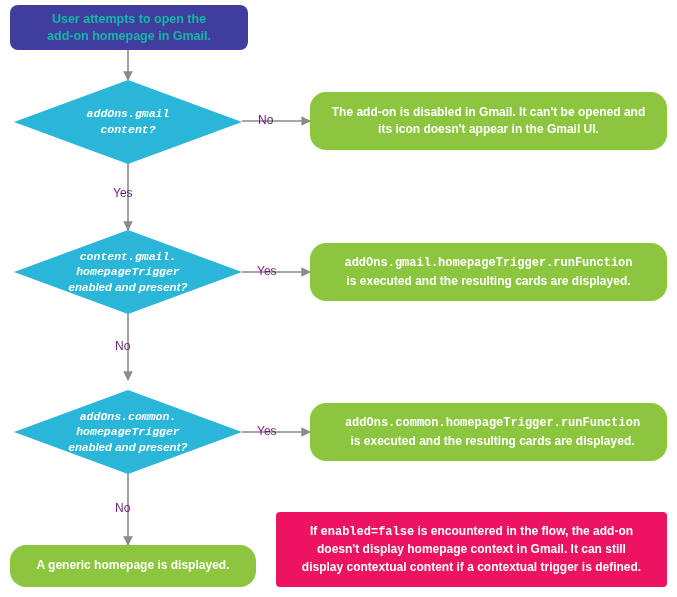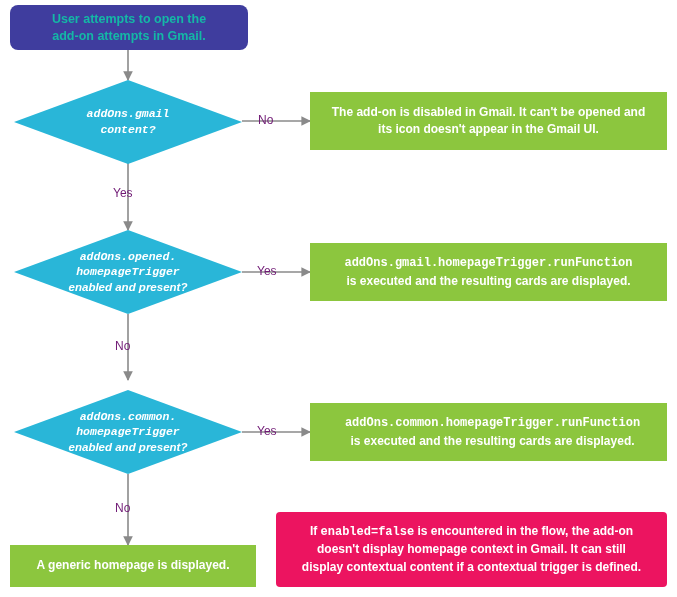--- a/index.html
+++ b/index.html
@@ -66,21 +66,21 @@
     font-family: "Liberation Mono", monospace;
     font-weight: bold;
     font-size: 11.5px;
   }
   .plain-bold {
     font-weight: bold;
   }
   
   .green-box {
     background: #8cc63e;
-    border-radius: 0;
+    border-radius: 16px;
     color: #ffffff;
     display: flex;
     align-items: center;
     justify-content: center;
     text-align: center;
     font-size: 12px;
     line-height: 1.45;
     padding: 8px 12px;
     font-weight: bold;
   }
@@ -140,21 +140,21 @@
     <line x1="128" y1="314" x2="128" y2="380" stroke="#8a8a8a" stroke-width="1.6" marker-end="url(#arrowhead)"></line>
 
     <line x1="242" y1="432" x2="310" y2="432" stroke="#8a8a8a" stroke-width="1.6" marker-end="url(#arrowhead)"></line>
 
     <line x1="128" y1="474" x2="128" y2="545" stroke="#8a8a8a" stroke-width="1.6" marker-end="url(#arrowhead)"></line>
   </svg>
 
   <div class="node start-box" style="left:10px; top:5px; width:238px; height:45px;">
     <div>
       <span>User attempts to open the</span><br>
-      <span>add-on attempts in Gmail.</span>
+      <span>add-on homepage in Gmail.</span>
     </div>
   </div>
 
   <div class="node diamond" style="left:14px; top:80px; width:228px; height:84px;">
     <div class="shape"></div>
     <div class="dlabel">
       <span class="mono">addOns.gmail</span><br>
       <span class="mono">content?</span>
     </div>
   </div>
@@ -164,21 +164,21 @@
   <div class="node green-box" style="left:310px; top:92px; width:357px; height:58px;">
     <div class="inner">
       <span>The add-on is disabled in Gmail. It can't be opened and</span><br>
       <span>its icon doesn't appear in the Gmail UI.</span>
     </div>
   </div>
 
   <div class="node diamond" style="left:14px; top:230px; width:228px; height:84px;">
     <div class="shape"></div>
     <div class="dlabel">
-      <span class="mono">addOns.opened.</span><br>
+      <span class="mono">content.gmail.</span><br>
       <span class="mono">homepageTrigger</span><br>
       <span class="plain-bold">enabled and present?</span>
     </div>
   </div>
   <div class="edge-label" style="left:257px; top:264px;">Yes</div>
   <div class="edge-label" style="left:115px; top:339px;">No</div>
 
   <div class="node green-box" style="left:310px; top:243px; width:357px; height:58px;justify-content:flex-end;">
     <div class="inner">
       <span class="mono">addOns.gmail.homepageTrigger.runFunction</span><br>

